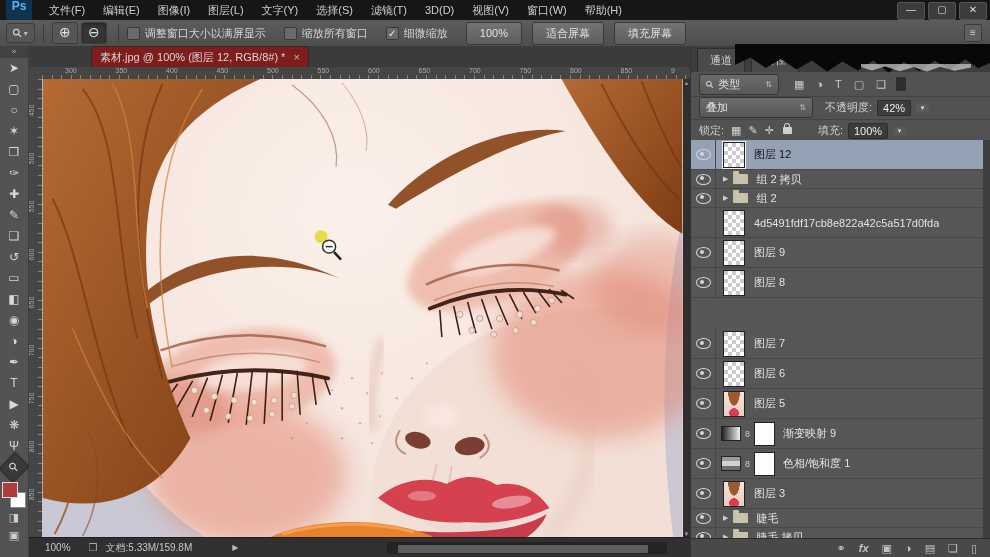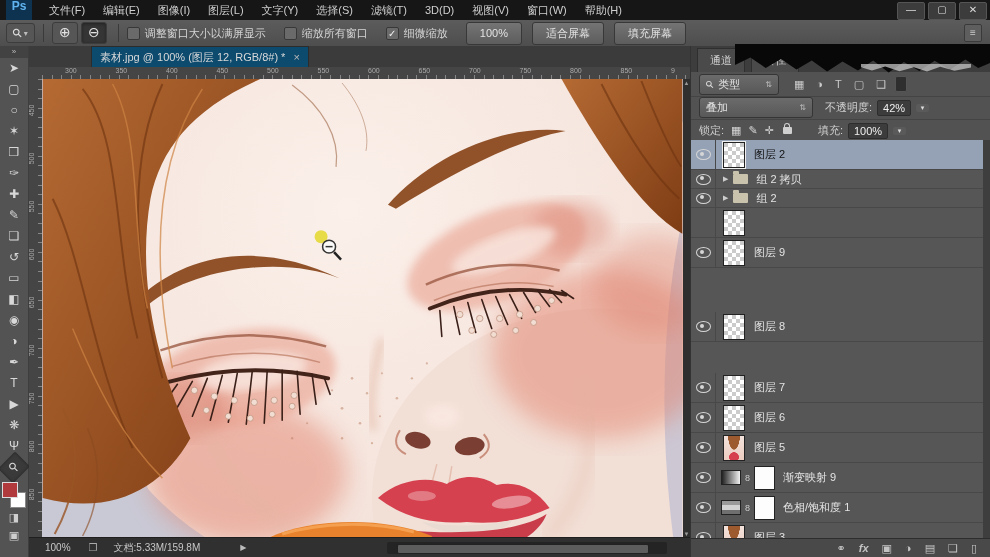--- a/index.html
+++ b/index.html
@@ -40,21 +40,21 @@
   #tb-collapse{width:100%;height:12px;background:#424242;color:#bbb;font-size:8px;text-align:center;line-height:12px;}
   .tool{width:24px;height:21px;color:#d8d8d8;font-size:12px;text-align:center;line-height:21px;}
   .tool.active{background:#3a3a3a;border-radius:2px;box-shadow:inset 0 0 3px #222;}
   #swatches{position:relative;width:24px;height:26px;margin-top:4px;}
   #fg{position:absolute;left:0;top:0;width:14px;height:14px;background:#b13a3c;border:1px solid #ddd;z-index:2;}
   #bg{position:absolute;right:0;bottom:0;width:14px;height:14px;background:#fff;border:1px solid #888;}
   .tb-small{width:24px;height:18px;color:#cfcfcf;font-size:11px;text-align:center;line-height:18px;}
   
   #docwin{position:absolute;left:29px;top:46px;width:661px;height:511px;background:#474747;}
   #tabbar{position:absolute;left:0;top:0;width:100%;height:21px;background:#3b3b3b;border-bottom:1px solid #2c2c2c;}
-  .doctab{position:absolute;left:62px;top:0;height:20px;padding:0 8px;background:#0c4a6e;
+  .doctab{position:absolute;left:62px;top:0;height:20px;padding:0 8px;background:#7f1d1d;
           border:1px solid #2c2c2c;border-bottom:none;color:#d8d8d8;font-size:11px;line-height:20px;
           display:flex;align-items:center;gap:8px;}
   .doctab .close{color:#bbb;font-size:11px;}
   #rulrow{position:absolute;left:0;top:21px;width:100%;height:12px;}
   #rcorner{position:absolute;left:0;top:0;width:13px;height:12px;background:#454545;border-right:1px solid #333;border-bottom:1px solid #333;}
   #ruler-h{position:absolute;left:13px;top:0;right:0;height:12px;background:#454545;border-bottom:1px solid #333;overflow:hidden;}
   #ruler-h .ticks{position:absolute;left:0;bottom:0;width:100%;height:4px;
     background:repeating-linear-gradient(to right,rgba(255,255,255,.35) 0 1px,transparent 1px 9.6px);}
   .hlab{position:absolute;top:0;font-size:7px;color:#aaa;}
   #ruler-v{position:absolute;left:0;top:33px;width:13px;height:459px;background:#454545;border-right:1px solid #333;overflow:hidden;}
@@ -62,21 +62,21 @@
     background:repeating-linear-gradient(to bottom,rgba(255,255,255,.35) 0 1px,transparent 1px 9.6px);}
   .vlab{position:absolute;left:-3px;font-size:7px;color:#aaa;transform:rotate(-90deg);}
   #canvas{position:absolute;left:13px;top:33px;width:641px;height:459px;overflow:hidden;background:#c9c9d5;}
   #vscroll{position:absolute;right:0;top:33px;width:7px;height:459px;background:#2f2f2f;}
   #vscroll .thumb{position:absolute;left:1px;top:145px;width:5px;height:40px;background:#6d6d6d;border-radius:2px;}
   #vscroll .arr{position:absolute;left:0;width:7px;font-size:6px;color:#999;text-align:center;}
   #statusbar{position:absolute;left:0;bottom:0;width:100%;height:19px;background:#303030;border-top:1px solid #1f1f1f;
              color:#c8c8c8;font-size:10px;display:flex;align-items:center;}
   #statusbar .zoomfield{margin-left:16px;}
   #statusbar .sicon{margin-left:18px;color:#aaa;font-size:10px;}
-  #statusbar .docinfo{margin-left:16px;}
+  #statusbar .docinfo{margin-left:8px;}
   #statusbar .play{margin-left:40px;font-size:8px;color:#bbb;}
   #hscroll{position:absolute;left:358px;bottom:3px;width:280px;height:12px;background:#242424;border-radius:2px;}
   #hscroll .thumb{position:absolute;left:3px;top:2px;width:250px;height:8px;background:#5d5d5d;border-radius:2px;}
   
   #panel{position:absolute;left:690px;top:46px;width:300px;height:511px;background:#525252;border-left:1px solid #333;}
   #paneltabs{position:absolute;left:0;top:0;width:100%;height:26px;background:#3d3d3d;display:flex;align-items:flex-end;}
   .ptab{padding:4px 12px;font-size:11px;color:#cfcfcf;background:#4a4a4a;border:1px solid #2f2f2f;border-bottom:none;margin-left:6px;}
   #filterrow{position:absolute;left:0;top:26px;width:100%;height:24px;display:flex;align-items:center;gap:9px;
              border-bottom:1px solid #444;font-size:11px;color:#d0d0d0;}
   .dropdown{display:flex;align-items:center;gap:5px;background:linear-gradient(#6b6b6b,#585858);
@@ -464,50 +464,51 @@
       <span style="margin-left:26px">填充:</span>
       <span class="valfield">100%</span>
       <span class="valcaret">▾</span>
     </div>
     <div id="layers">
         <div class="layer-row selected" style="height: 29px;">
           <div class="eyecell">
             <span class="eye"></span>
           </div>
           <div class="thumb checker"></div>
-          <span class="lname">图层 2</span>
+          <span class="lname">图层 12</span>
         </div>
         <div class="layer-row" style="height: 18px;">
           <div class="eyecell">
             <span class="eye"></span>
           </div>
           <span class="grparrow">▶</span>
           <span class="folder"></span>
           <span class="lname">组 2 拷贝</span>
         </div>
         <div class="layer-row" style="height: 18px;">
           <div class="eyecell">
             <span class="eye"></span>
           </div>
           <span class="grparrow">▶</span>
           <span class="folder"></span>
           <span class="lname">组 2</span>
         </div>
         <div class="layer-row" style="height: 29px;">
           <div class="eyecell"></div>
           <div class="thumb checker"></div>
+          <span class="lname">4d5491fdf17cb8e822a42c5a517d0fda</span>
         </div>
         <div class="layer-row" style="height: 29px;">
           <div class="eyecell">
             <span class="eye"></span>
           </div>
           <div class="thumb checker"></div>
           <span class="lname">图层 9</span>
         </div>
-        <div class="layer-row" style="height: 29px; margin-top: 44px;">
+        <div class="layer-row" style="height: 29px;">
           <div class="eyecell">
             <span class="eye"></span>
           </div>
           <div class="thumb checker"></div>
           <span class="lname">图层 8</span>
         </div>
         <div class="layer-row" style="height: 29px; margin-top: 31px;">
           <div class="eyecell">
             <span class="eye"></span>
           </div>

